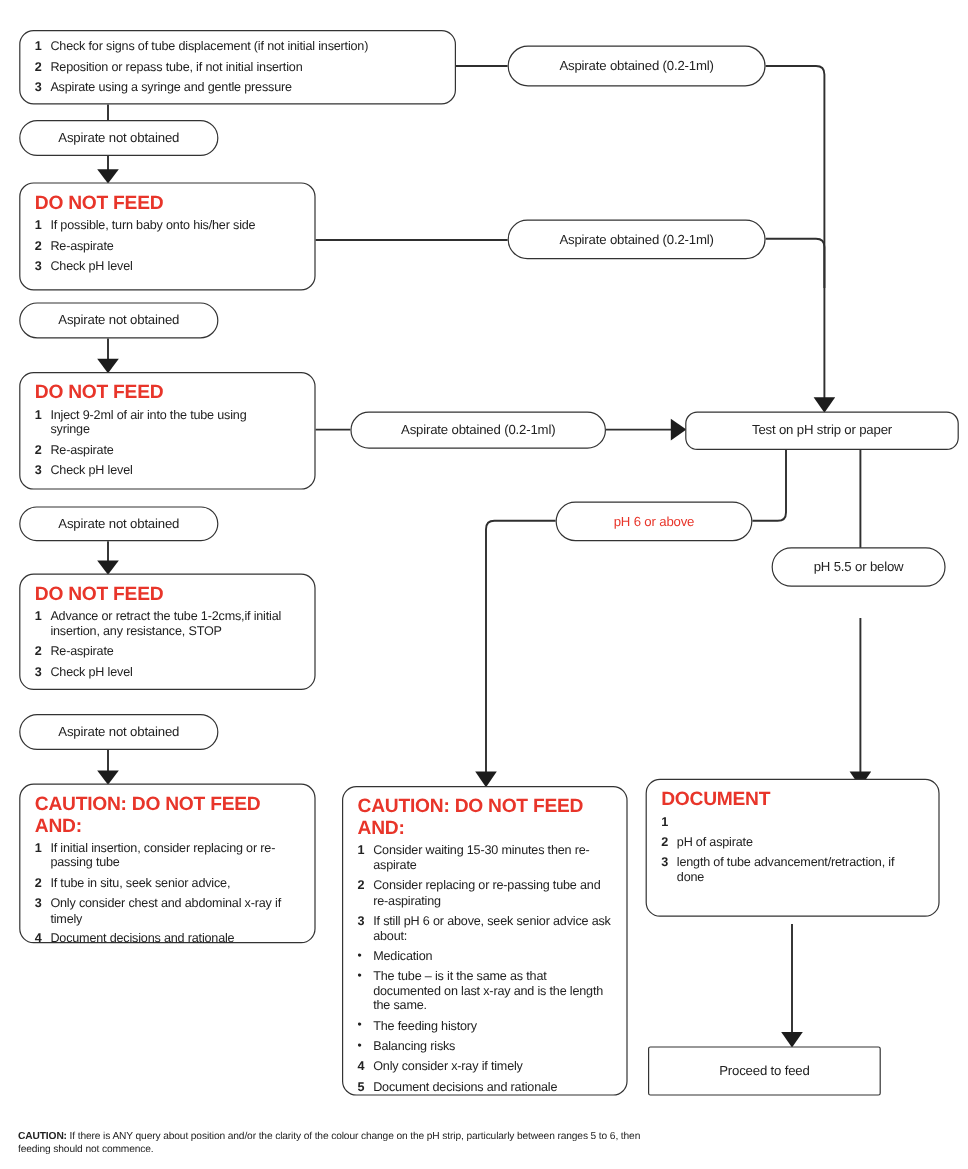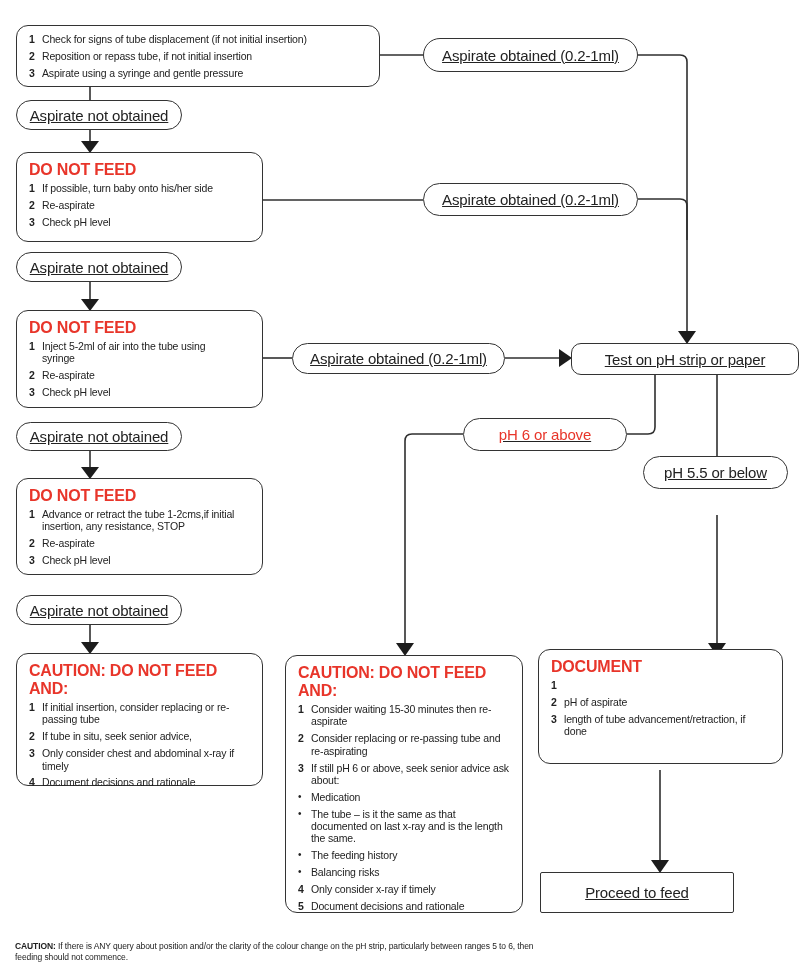--- a/index.html
+++ b/index.html
@@ -2,21 +2,21 @@
 <html><head>
 <meta charset="utf-8">
 <style>
   html,body{margin:0;padding:0;background:#ffffff;width:807px;height:974px;overflow:hidden;
     font-family:"Liberation Sans",sans-serif;color:#222;}
   #stage{position:relative;width:807px;height:974px;background:#fff;}
   #wires{position:absolute;left:0;top:0;z-index:1;}
   .node{position:absolute;z-index:2;background:#fff;border:1.5px solid #333;box-sizing:border-box;}
   .box{border-radius:12px;padding:7px 8px 5px 11px;}
   .pill{border-radius:17px;display:flex;align-items:center;justify-content:center;
-    text-align:right;font-size:15px;letter-spacing:-0.15px;padding:0 6px;text-decoration:underline;}
+    text-align:right;font-size:11px;letter-spacing:-0.15px;padding:0 6px;}
   .title{color:#e8352a;font-weight:bold;font-size:16px;letter-spacing:-0.2px;margin:1px 0 3px 1px;}
   .item{display:flex;font-size:10.5px;line-height:1.18;letter-spacing:-0.15px;margin:0 0 4.5px 1px;}
   .item .num{font-weight:bold;width:13px;flex:0 0 13px;}
   .item .bul{width:13px;flex:0 0 13px;font-size:10px;}
   .item .txt{flex:1;}
   .red-label{color:#e8352a;}
   #footer-note{position:absolute;left:15px;top:941px;width:520px;font-size:8.5px;
     line-height:1.35;letter-spacing:-0.1px;color:#222;z-index:2;}
   #footer-note b{font-weight:bold;}
 </style>
@@ -113,21 +113,21 @@
     <div class="item">
       <span class="num">3</span>
       <span class="txt">Check pH level</span>
       </div>
   </div>
 
   <div class="node box" style="left:16px;top:310px;width:247px;height:98px;">
     <div class="title">DO NOT FEED</div>
     <div class="item">
       <span class="num">1</span>
-      <span class="txt" style="max-width:175px;">Inject 5-2ml of air into the tube using syringe</span>
+      <span class="txt" style="max-width:175px;">Inject 9-2ml of air into the tube using syringe</span>
       </div>
     <div class="item">
       <span class="num">2</span>
       <span class="txt">Re-aspirate</span>
       </div>
     <div class="item">
       <span class="num">3</span>
       <span class="txt">Check pH level</span>
       </div>
   </div>

